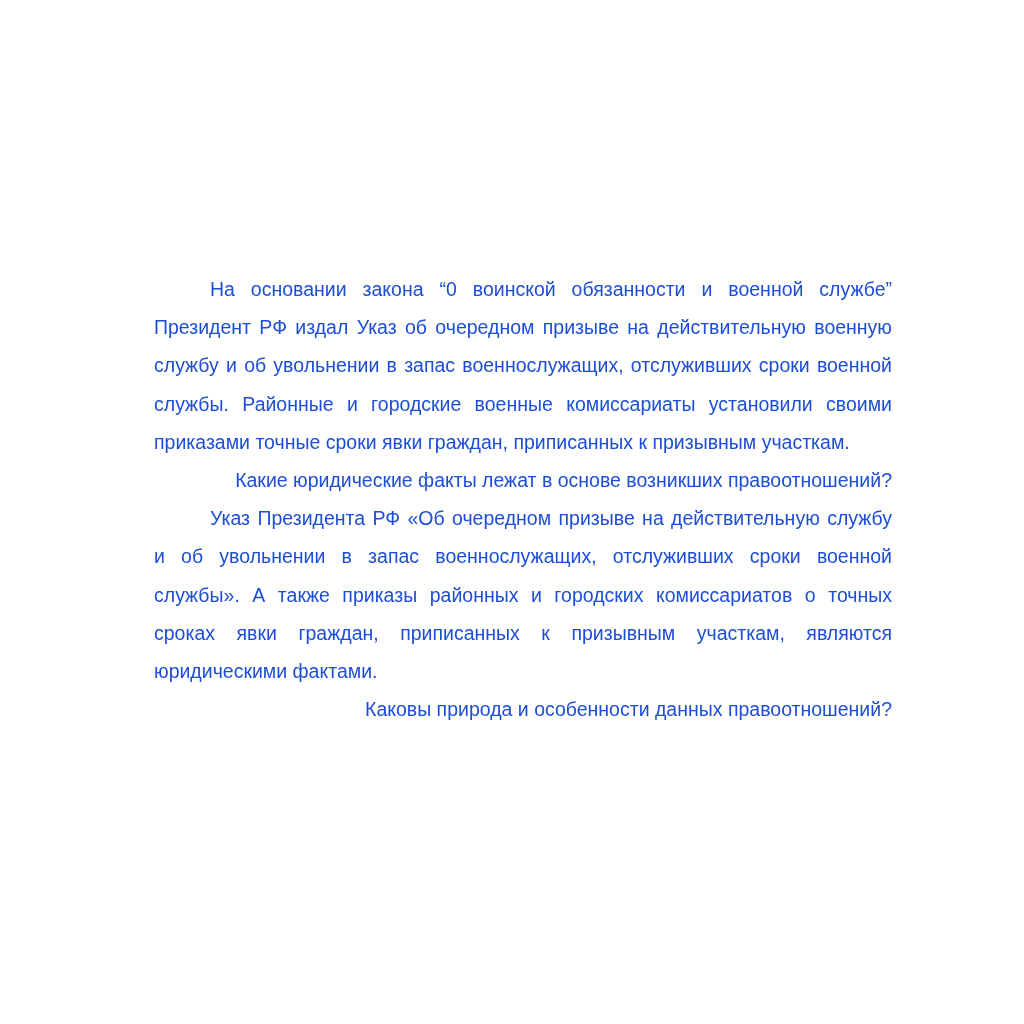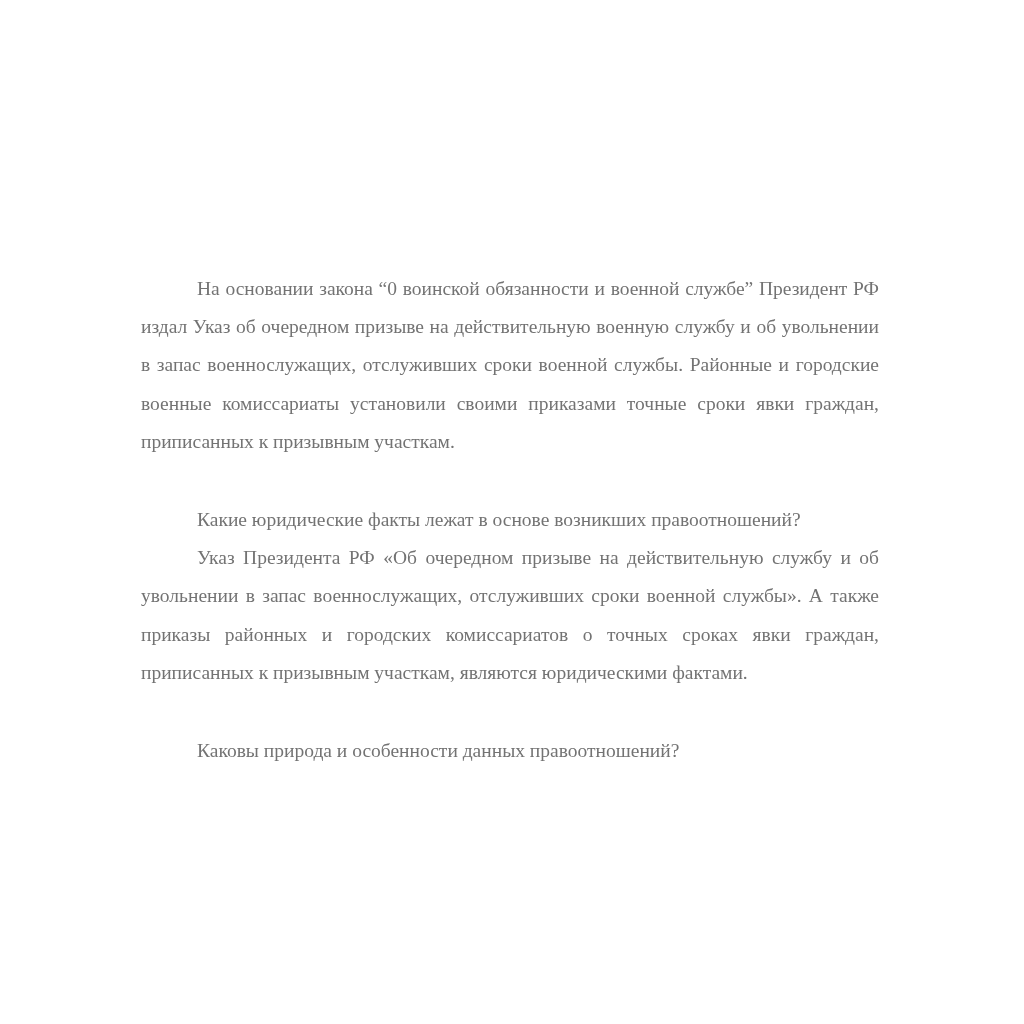--- a/index.html
+++ b/index.html
@@ -8,36 +8,35 @@
       background: #ffffff;
     }
     body {
       width: 1024px;
       height: 1024px;
       position: relative;
       overflow: hidden;
     }
     .page {
       position: absolute;
-      left: 141px;
+      left: 154px;
       top: 270px;
       width: 738px;
-      font-family: Liberation Serif, serif;
+      font-family: Liberation Sans, sans-serif;
       font-size: 19.5px;
-      color: #737373;
+      color: #1d4ed8;
       line-height: 38.2px;
     }
     .para {
       margin: 0;
       text-indent: 56px;
       text-align: justify;
     }
     .para.left {
-      text-align: left;
-      margin-top: 40px;
+      text-align: right;
     }
   </style>
 </head>
 <body>
 
 <div class="page">
   <p class="para">На основании закона “0 воинской обязанности и военной службе” Президент РФ издал Указ об очередном призыве на действительную военную службу и об увольнении в запас военнослужащих, отслуживших сроки военной службы. Районные и городские военные комиссариаты установили своими приказами точные сроки явки граждан, приписанных к призывным участкам.</p>
   <p class="para left">Какие юридические факты лежат в основе возникших правоотношений?</p>
   <p class="para">Указ Президента РФ «Об очередном призыве на действительную службу и об увольнении в запас военнослужащих, отслуживших сроки военной службы». А также приказы районных и городских комиссариатов о точных сроках явки граждан, приписанных к призывным участкам, являются юридическими фактами.</p>
   <p class="para left">Каковы природа и особенности данных правоотношений?</p>

